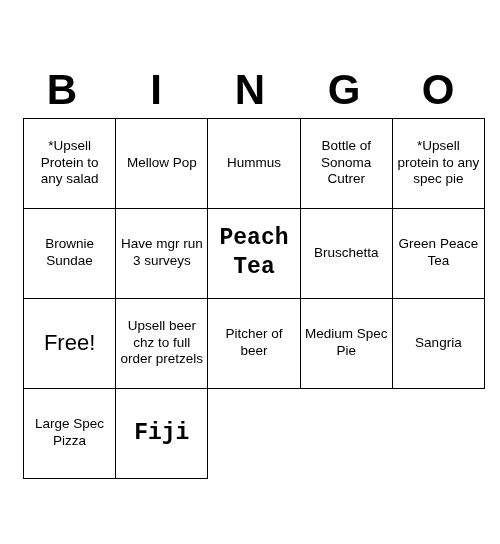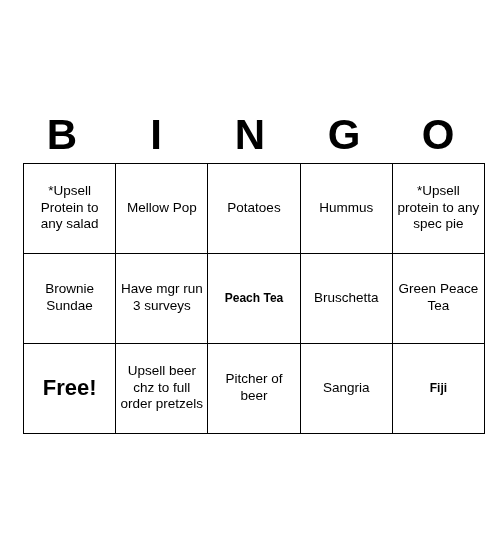--- a/index.html
+++ b/index.html
@@ -44,48 +44,51 @@
       align-items: center;
       justify-content: center;
       text-align: center;
       padding: 4px;
       font-size: 13.5px;
       line-height: 1.25;
       color: #000;
     }
     .bingo-cell.free {
       font-size: 22px;
-      font-weight: bold;
+      font-weight: normal;
     }
     .bingo-cell.large-text {
-      font-size: 12px;
+      font-size: 23px;
       font-weight: bold;
+      font-family: Liberation Mono, monospace;
     }
   </style>
 </head>
 <body>
 
 <div class="bingo-card">
   <div class="bingo-header">
   <div class="bingo-header-letter">B</div>
       <div class="bingo-header-letter">I</div>
       <div class="bingo-header-letter">N</div>
       <div class="bingo-header-letter">G</div>
       <div class="bingo-header-letter">O</div>
     </div>
   <div class="bingo-grid">
   <div class="bingo-cell">*Upsell Protein to any salad</div>
       <div class="bingo-cell">Mellow Pop</div>
-      <div class="bingo-cell">Potatoes</div>
       <div class="bingo-cell">Hummus</div>
+      <div class="bingo-cell">Bottle of Sonoma Cutrer</div>
       <div class="bingo-cell">*Upsell protein to any spec pie</div>
       <div class="bingo-cell">Brownie Sundae</div>
       <div class="bingo-cell">Have mgr run 3 surveys</div>
       <div class="bingo-cell large-text">Peach Tea</div>
       <div class="bingo-cell">Bruschetta</div>
       <div class="bingo-cell">Green Peace Tea</div>
       <div class="bingo-cell free">Free!</div>
       <div class="bingo-cell">Upsell beer chz to full order pretzels</div>
       <div class="bingo-cell">Pitcher of beer</div>
+      <div class="bingo-cell">Medium Spec Pie</div>
       <div class="bingo-cell">Sangria</div>
+      <div class="bingo-cell">Large Spec Pizza</div>
       <div class="bingo-cell large-text">Fiji</div>
     </div>
 </div>
 
 </body></html>

